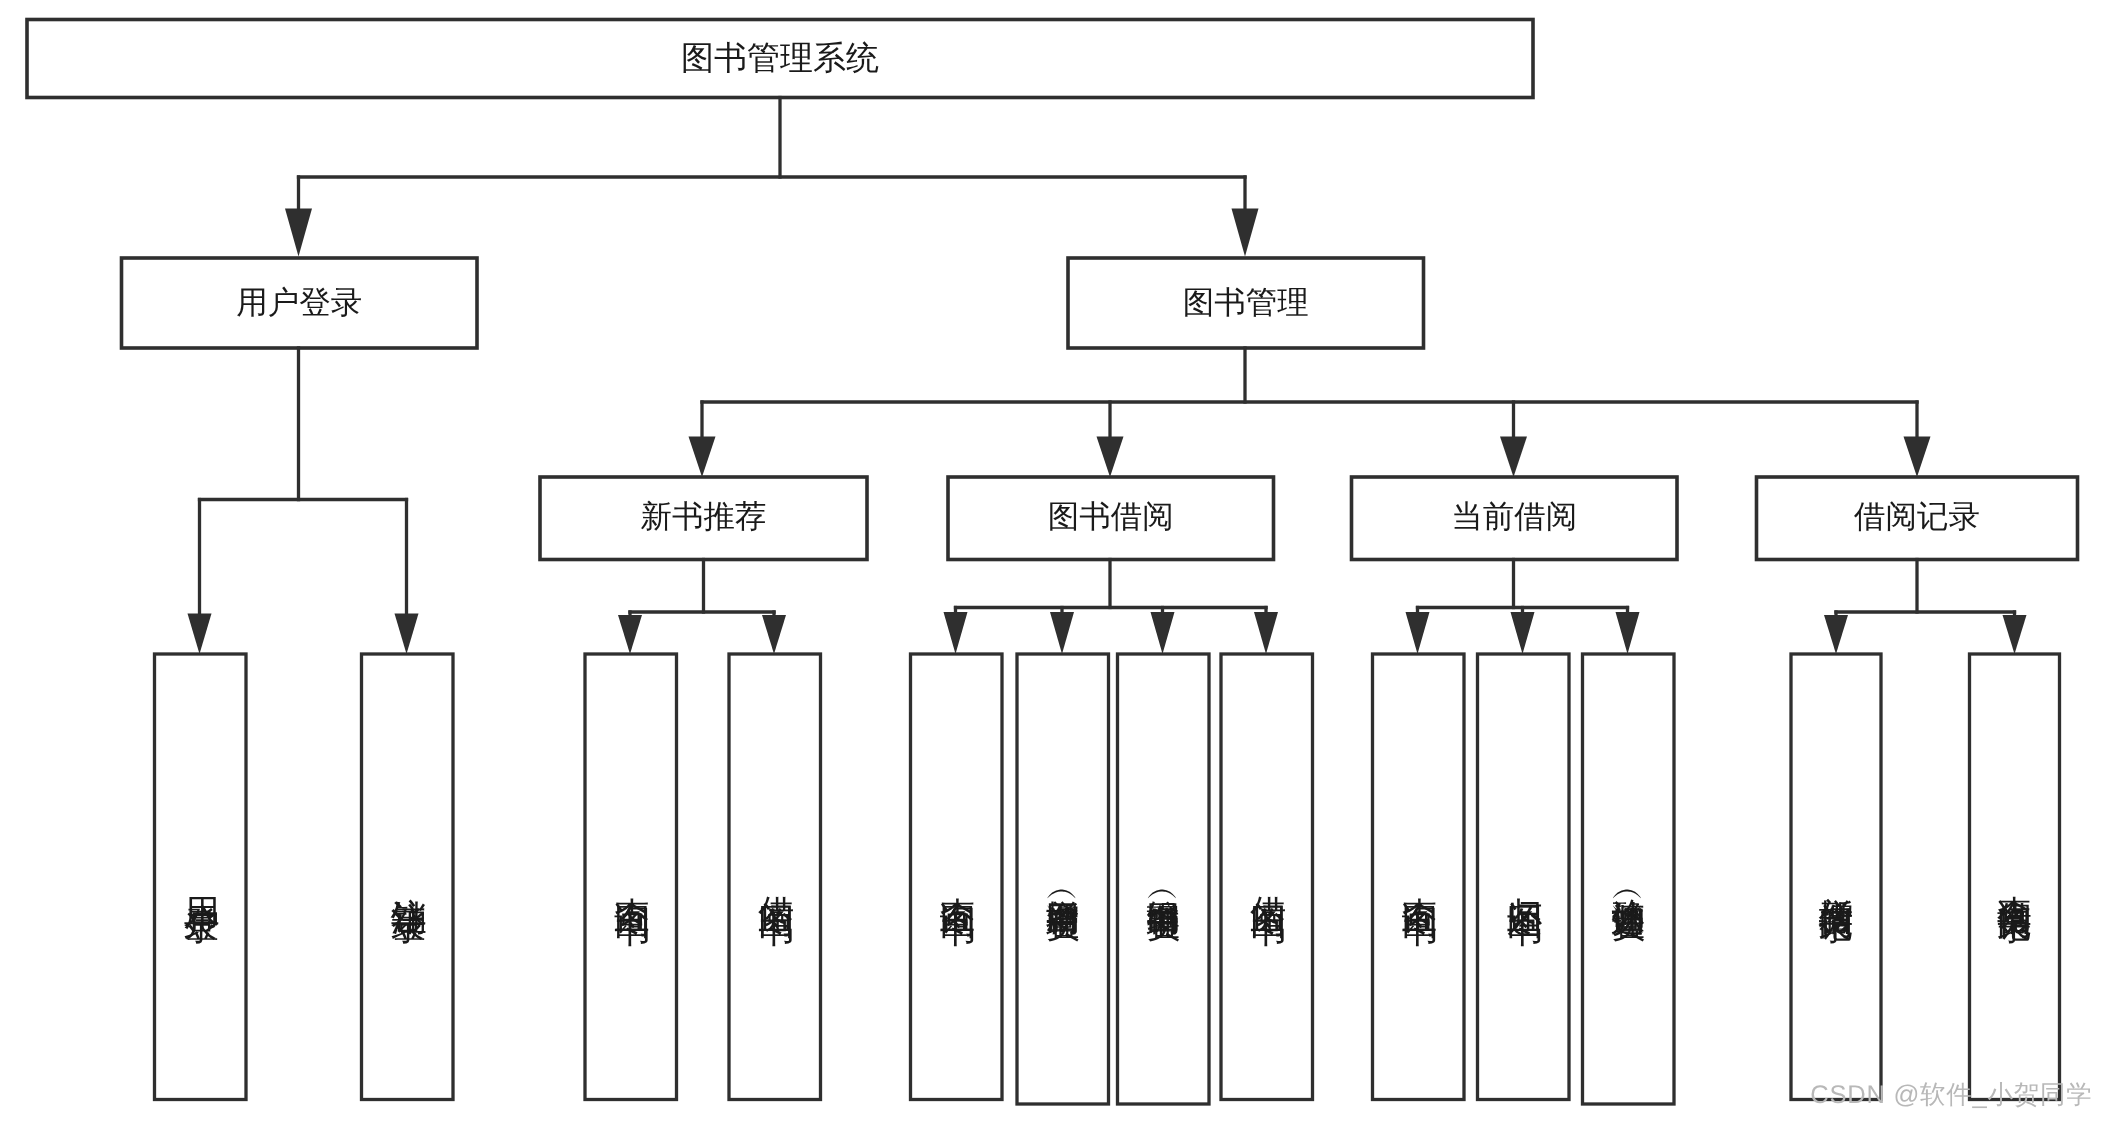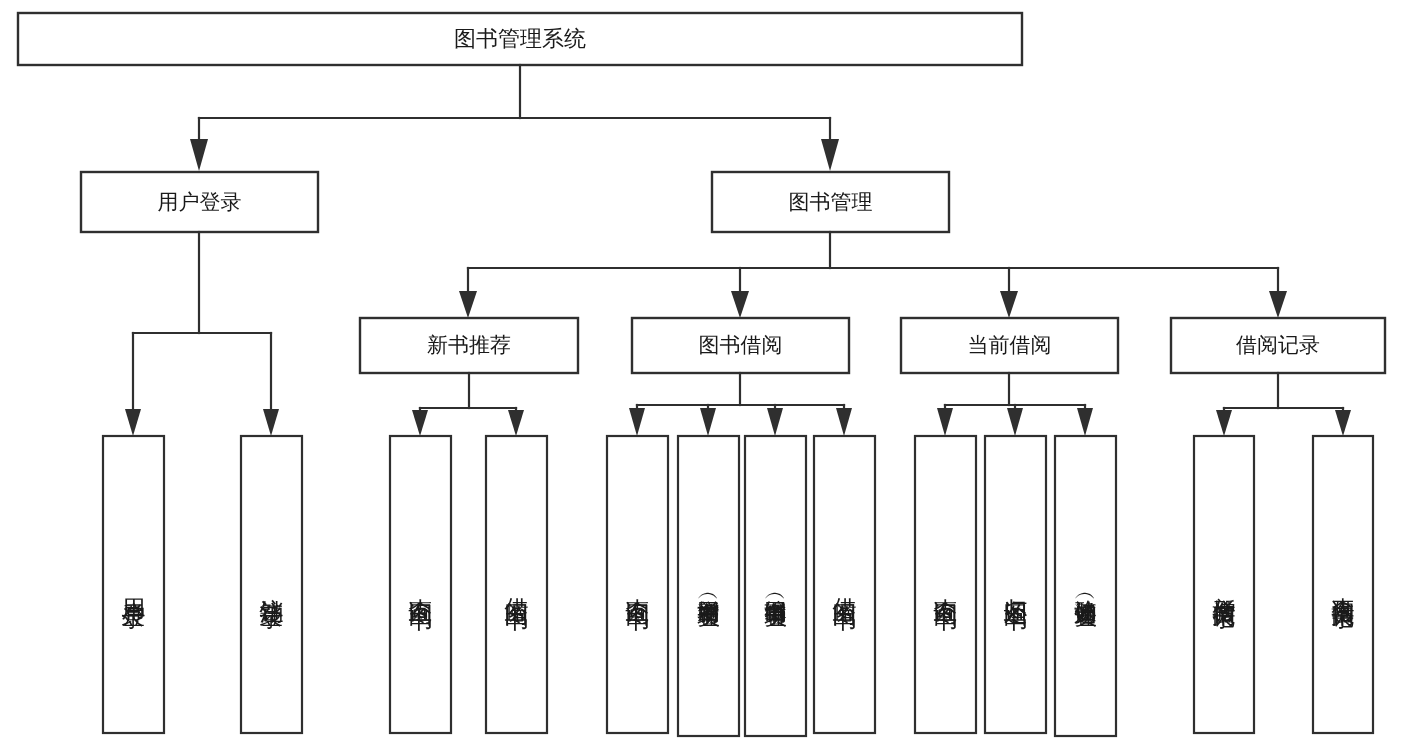--- a/index.html
+++ b/index.html
@@ -220,14 +220,15 @@
   <div class="leaf-label" style="left:745px; top:440px; width:61px; height:292px; font-size:22px; letter-spacing:1px;">编辑图书（管理员）</div>
   <div class="leaf-label" style="left:814px; top:436px; width:61px; height:297px;">借阅图书</div>
 
   <div class="leaf-label" style="left:915px; top:436px; width:61px; height:297px;">查询图书</div>
   <div class="leaf-label" style="left:985px; top:436px; width:61px; height:297px;">归还图书</div>
   <div class="leaf-label" style="left:1055px; top:440px; width:61px; height:292px; font-size:22px; letter-spacing:1px;">确认归还（管理员）</div>
 
   <div class="leaf-label" style="left:1194px; top:436px; width:60px; height:297px; font-size:23px; letter-spacing:2px;">新增借阅记录</div>
   <div class="leaf-label" style="left:1313px; top:436px; width:60px; height:297px; font-size:23px; letter-spacing:2px;">查询借阅记录</div>
 
+  <div class="watermark">CSDN @软件_小贺同学</div>
 
 </div>
 
 </body></html>

